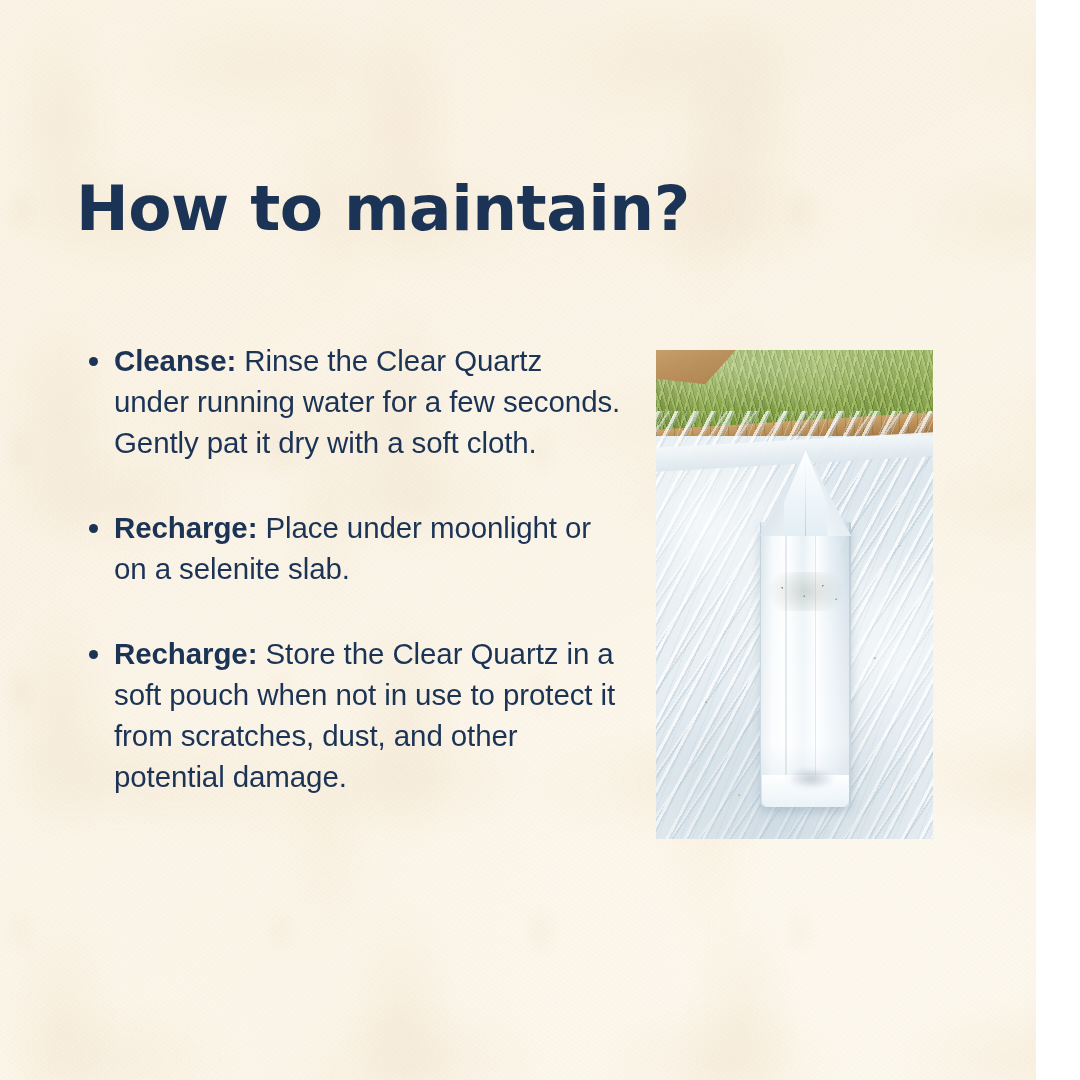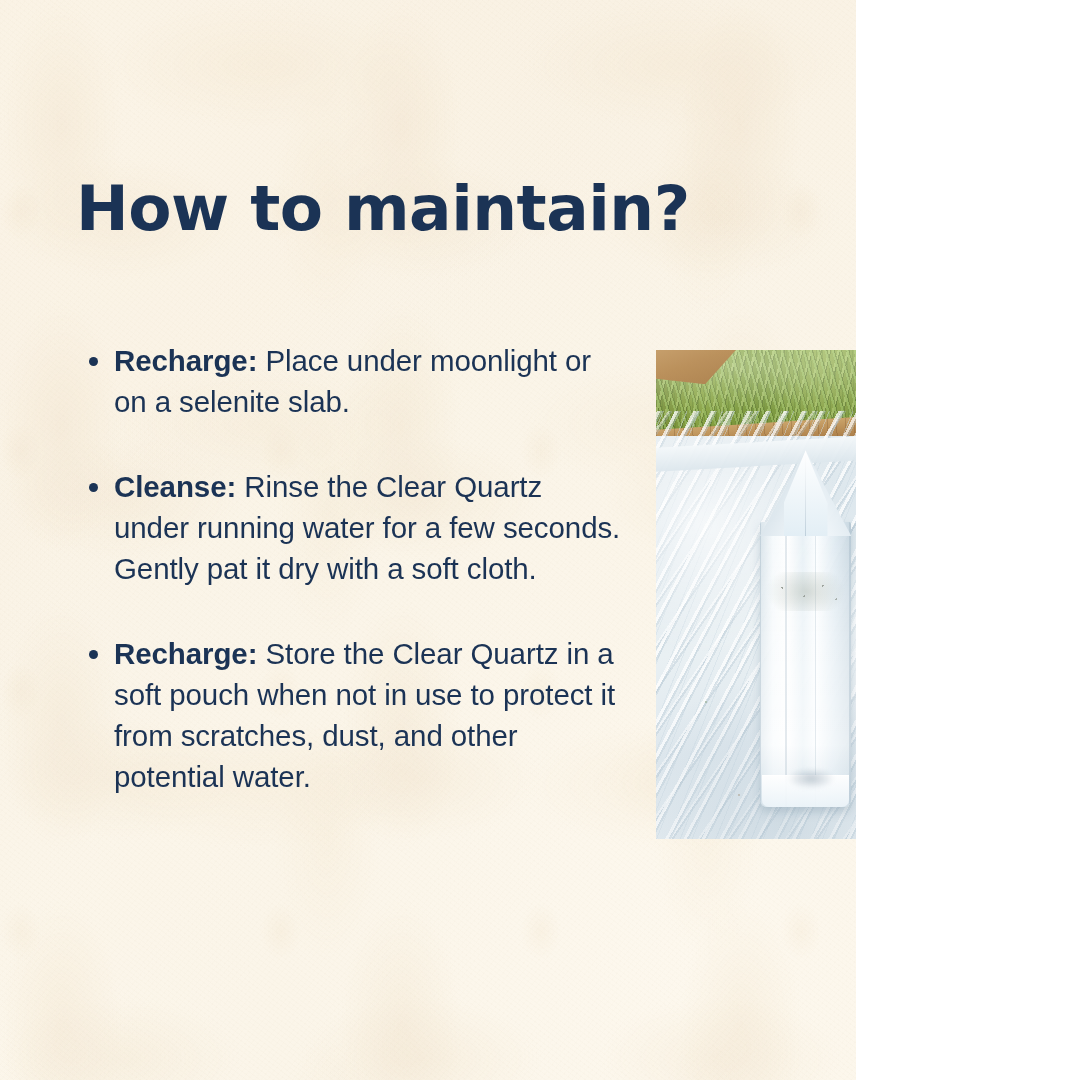--- a/index.html
+++ b/index.html
@@ -10,21 +10,21 @@
   body {
     width: 1080px;
     height: 1080px;
     overflow: hidden;
     font-family: "Liberation Sans", "DejaVu Sans", sans-serif;
   }
 
   
   #slide {
     position: relative;
-    width: 856px;
+    width: 1036px;
     height: 1080px;
     background: #f0abfc;
     overflow: hidden;
   }
   #bg-base {
     position: absolute;
     inset: 0;
     background:
       radial-gradient(120% 95% at 82% 88%, #fdf8ee 0%, #fbf5e9 42%, rgba(250,242,228,0) 78%),
       radial-gradient(90% 70% at 12% 10%, #fbf4e7 0%, rgba(250,242,228,0) 70%),
@@ -318,31 +318,31 @@
   <div id="bg-base"></div>
   <div id="bg-tex"></div>
   <div id="bg-grain"></div>
 
   <h1 id="title">How to maintain?</h1>
 
   <ul id="bullets">
 
     <li class="bullet">
       <span class="bullet-dot"></span>
+      <span class="bullet-label">Cleanse:</span><span class="bullet-text"> Rinse the Clear Quartz under running water for a few seconds. Gently pat it dry with a soft cloth.</span>
+    </li>
+
+    <li class="bullet">
+      <span class="bullet-dot"></span>
       <span class="bullet-label">Recharge:</span><span class="bullet-text"> Place under moonlight or on a selenite slab.</span>
     </li>
 
     <li class="bullet">
       <span class="bullet-dot"></span>
-      <span class="bullet-label">Cleanse:</span><span class="bullet-text"> Rinse the Clear Quartz under running water for a few seconds. Gently pat it dry with a soft cloth.</span>
-    </li>
-
-    <li class="bullet">
-      <span class="bullet-dot"></span>
-      <span class="bullet-label">Recharge:</span><span class="bullet-text"> Store the Clear Quartz in a soft pouch when not in use to protect it from scratches, dust, and other potential water.</span>
+      <span class="bullet-label">Recharge:</span><span class="bullet-text"> Store the Clear Quartz in a soft pouch when not in use to protect it from scratches, dust, and other potential damage.</span>
     </li>
 
   </ul>
 
   <div id="photo" title="Clear quartz point standing upright on a white selenite slab with green grass and a wooden edge behind it">
     <div id="photo-inner">
 
       <div class="ph-grass"></div>
       <div class="ph-wood-tl"></div>
       <div class="ph-wood"></div>

